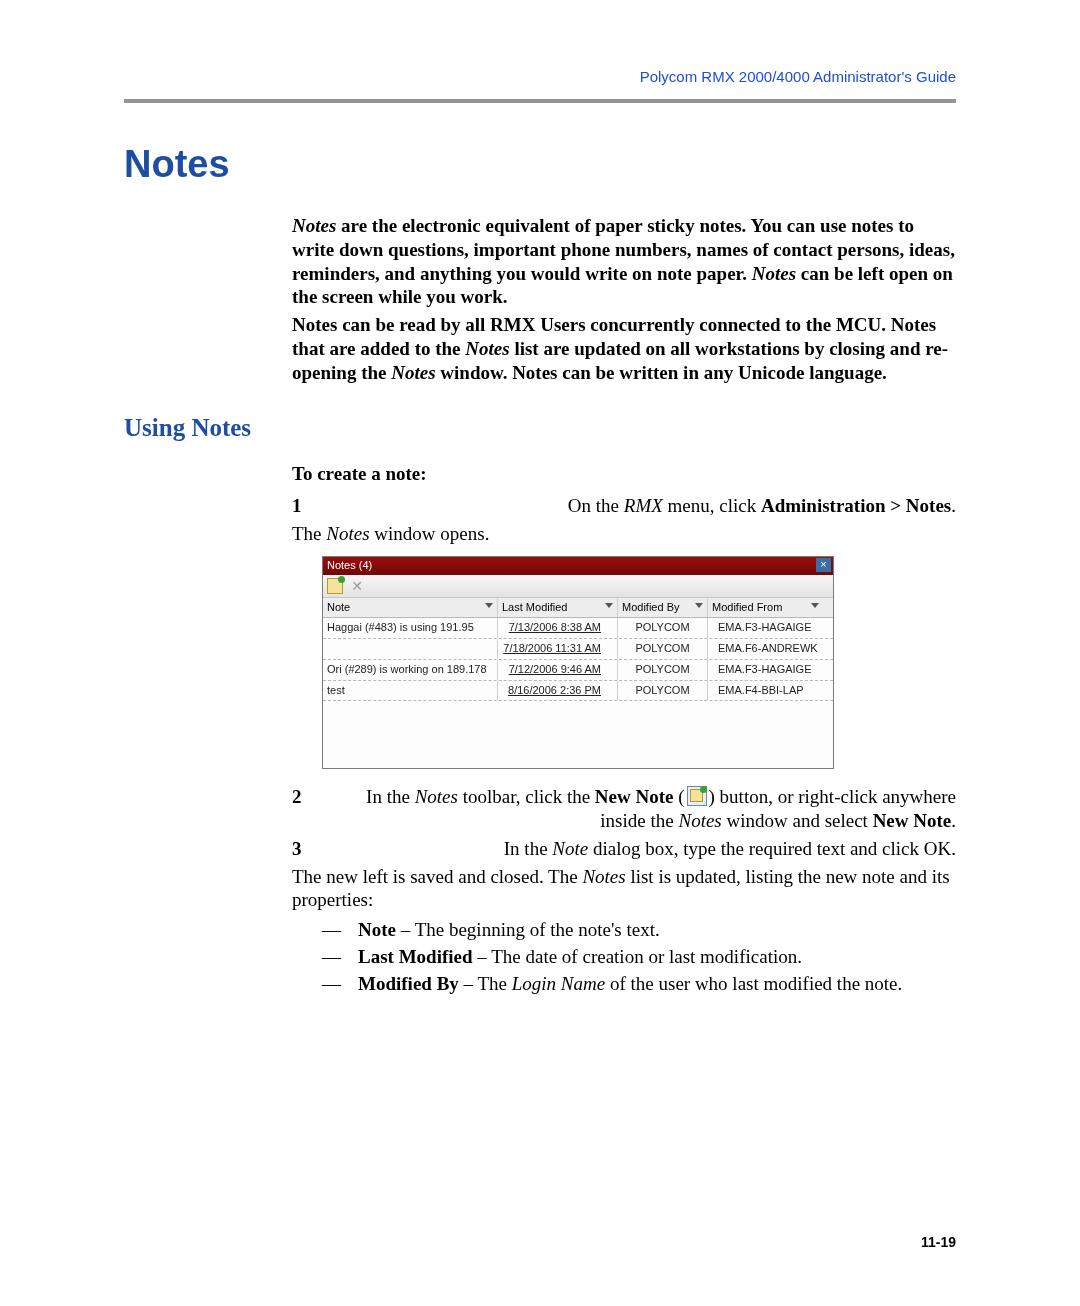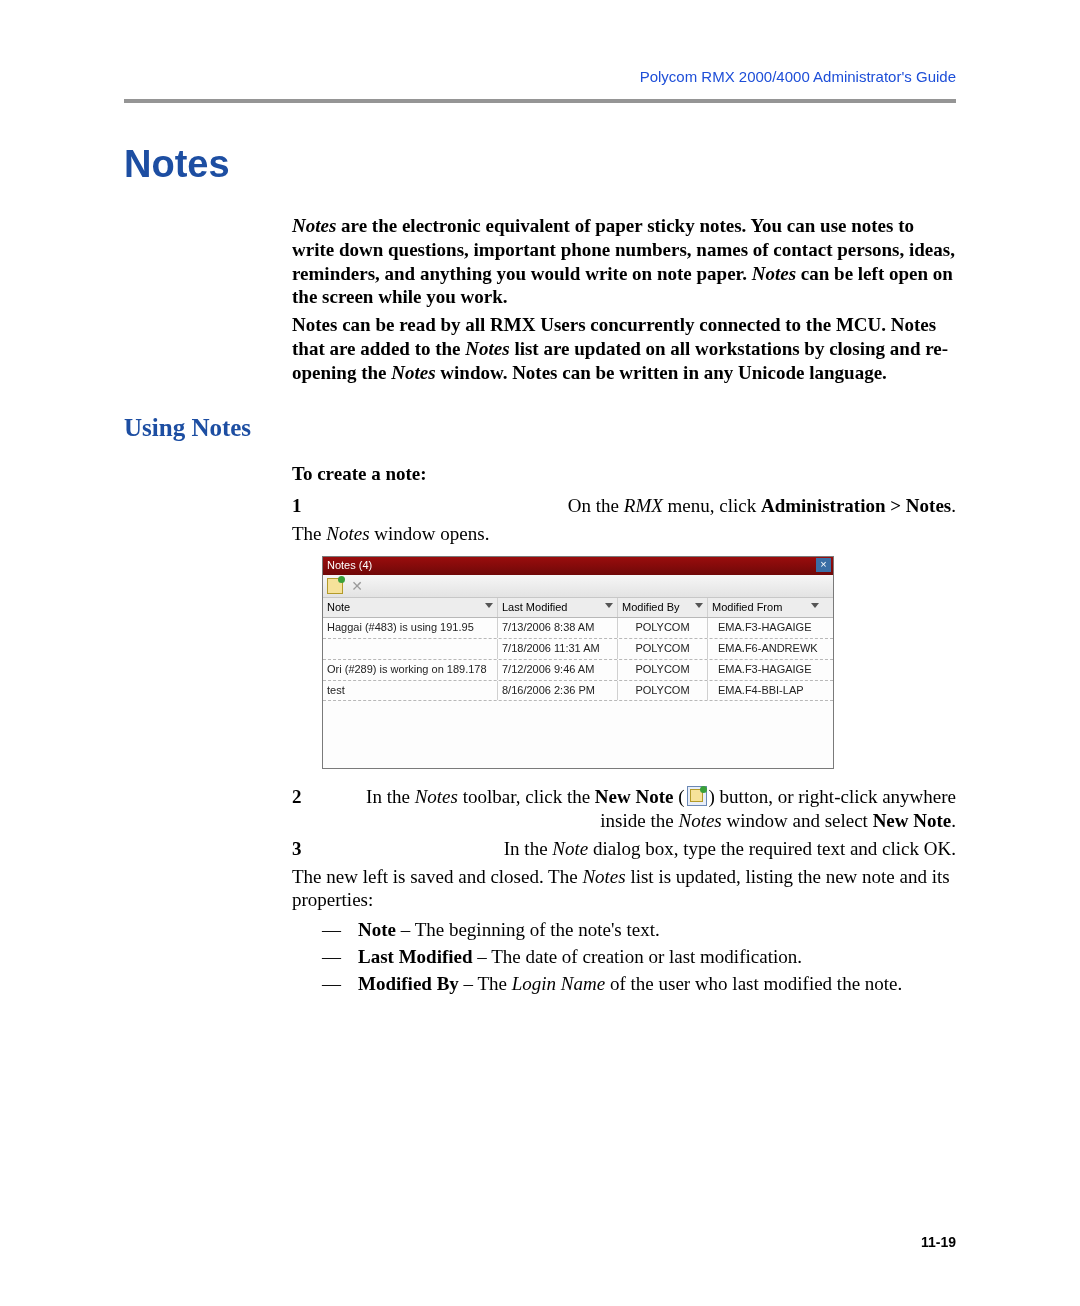--- a/index.html
+++ b/index.html
@@ -193,21 +193,21 @@
     top: 5px;
     width: 0; height: 0;
     border-left: 4px solid transparent;
     border-right: 4px solid transparent;
     border-top: 5px solid #555;
   }
   .notes-body {
     height: 150px;
     overflow: hidden;
   }
-  .notes-row .c2 { padding-right: 6px; }
+  .notes-row .c2 { text-align: right; padding-right: 16px; text-decoration: underline; }
   .notes-row .c3 { text-align: center; }
   .notes-row .c4 { text-align: left; padding-left: 10px; }
   .notes-row { font-size: 11px; color: #222; }
 
   .inline-icon {
     display: inline-block;
     width: 18px; height: 18px;
     border: 1px solid #6b88b5;
     background: #e8eef8;
     vertical-align: -3px;

